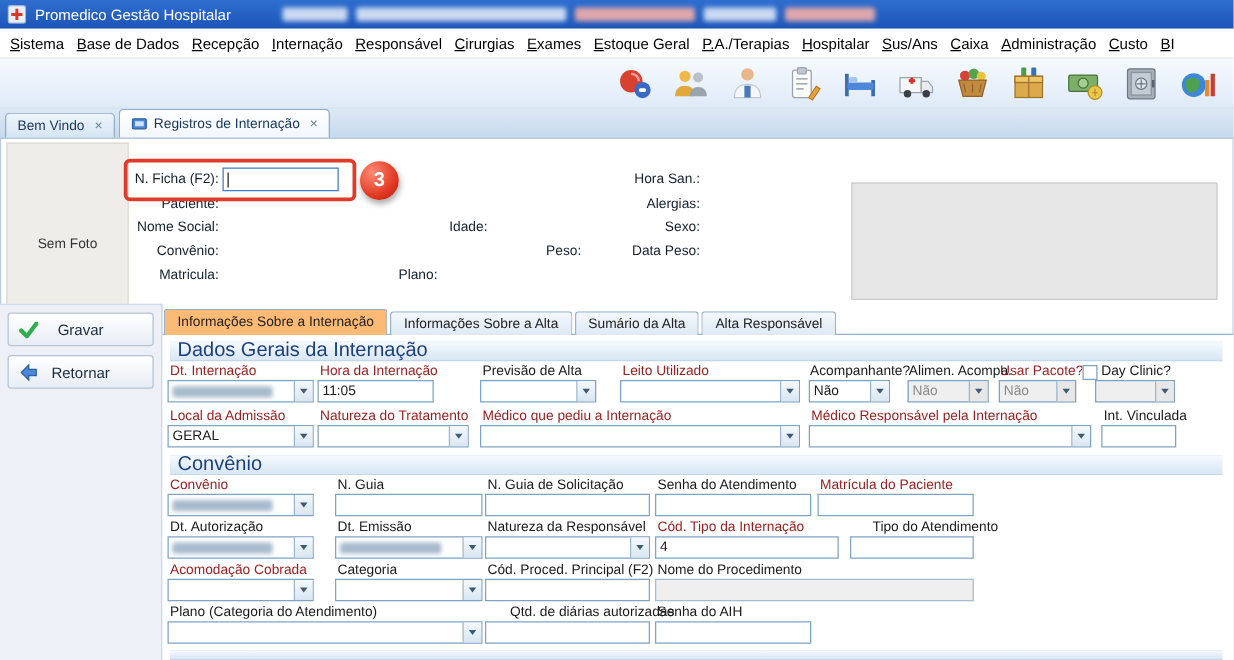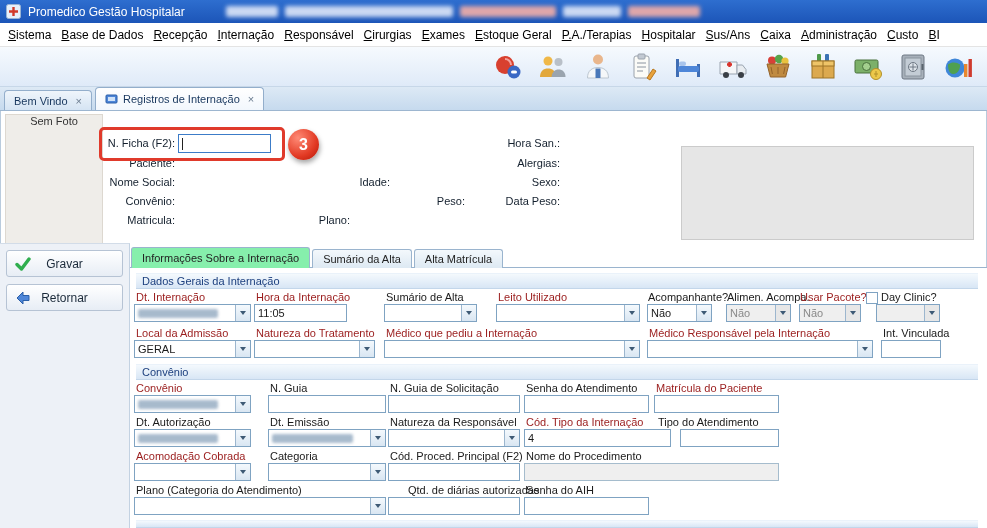--- a/index.html
+++ b/index.html
@@ -24,40 +24,40 @@
   
   #mdistrip{position:absolute;left:0;top:87px;width:987px;height:24px;background:linear-gradient(#dde9f5,#c6daee);border-bottom:1px solid #9db6d0;display:flex;align-items:flex-end;gap:3px;padding-left:4px;}
   .mtab{height:20px;display:flex;align-items:center;gap:5px;padding:0 9px;border:1px solid #93aecb;border-bottom:none;border-radius:4px 4px 0 0;background:linear-gradient(#eff5fb,#d5e4f3);font-size:11px;color:#17365d;cursor:pointer;}
   .mtab.active{height:23px;background:linear-gradient(#ffffff,#f2f7fd);}
   .tabx{color:#6b7c90;font-size:11px;margin-left:3px;}
 
   
   #frame{position:absolute;left:0;top:111px;width:987px;height:417px;border-left:1px solid #b9cbdd;border-right:1px solid #b9cbdd;pointer-events:none;}
 
   
-  #photobox{position:absolute;left:5px;top:114px;width:98px;height:162px;background:#efede9;border:1px solid #ddd8d0;display:flex;align-items:flex-start;justify-content:center;color:#333;}
+  #photobox{position:absolute;left:5px;top:114px;width:98px;height:162px;background:#efede9;border:1px solid #ddd8d0;display:flex;align-items:center;justify-content:center;color:#333;}
   .plbl{position:absolute;text-align:right;white-space:nowrap;font-size:11px;color:#14202e;}
   #nficha{position:absolute;left:178px;top:134px;width:93px;height:19px;border:1px solid #3c7cc8;background:#fff;display:flex;align-items:center;padding:0 3px;}
   #nficha i{width:1px;height:12px;background:#222;}
   #obspanel{position:absolute;left:681px;top:146px;width:293px;height:94px;background:#e6e6e6;border:1px solid #cbcbcb;}
   #highlight{position:absolute;left:99px;top:127px;width:186px;height:34px;border:3px solid #e03a2b;border-radius:5px;}
   #badge{position:absolute;left:288px;top:129px;width:31px;height:31px;border-radius:50%;background:radial-gradient(circle at 10px 9px,#ff8a76,#e23a24 60%,#b31505);color:#fff;font-weight:bold;font-size:16px;display:flex;align-items:center;justify-content:center;box-shadow:1px 3px 5px rgba(0,0,0,.35);}
 
   
   #leftpanel{position:absolute;left:0;top:243px;width:130px;height:285px;background:#edf1f7;border-top:1px solid #d2dce8;border-right:1px solid #c3d2e2;}
   .sidebtn{position:absolute;left:6px;width:117px;height:27px;border:1px solid #b6c3d4;border-radius:3px;background:linear-gradient(#ffffff,#e7edf5);display:flex;align-items:center;justify-content:center;font-size:12px;color:#1b2a3a;cursor:pointer;}
   .sidebtn svg{position:absolute;left:8px;}
 
   
   #formpanel{position:absolute;left:130px;top:267px;width:857px;height:261px;background:#fff;border-top:1px solid #9ab4ce;z-index:1;}
   #innertabs{position:absolute;left:131px;top:247px;height:21px;display:flex;align-items:flex-end;gap:2px;z-index:2;}
   .itab{height:19px;display:flex;align-items:center;padding:0 10px;border:1px solid #9ab4ce;border-bottom:none;border-radius:3px 3px 0 0;background:linear-gradient(#f3f8fc,#dde9f3);font-size:11px;color:#222;cursor:pointer;white-space:nowrap;}
-  .itab.active{height:21px;background:#86efac;}
-
-  .ghead{position:absolute;height:16px;display:flex;align-items:center;padding-left:6px;font-size:11px;color:#1c3f7e;background:linear-gradient(#f4f9fd,#d8e6f5);border-top:1px solid #eaf2fa;border-bottom:1px solid #c3d6ea;z-index:2;}
+  .itab.active{height:21px;background:#fdba74;}
+
+  .ghead{position:absolute;height:16px;display:flex;align-items:center;padding-left:6px;font-size:16px;color:#1c3f7e;background:linear-gradient(#f4f9fd,#d8e6f5);border-top:1px solid #eaf2fa;border-bottom:1px solid #c3d6ea;z-index:2;}
   .fl{position:absolute;white-space:nowrap;font-size:11px;color:#1a1a1a;z-index:2;}
   .req{color:#9a1c1c;}
 
   .combo{position:absolute;height:18px;border:1px solid #7fa3c2;background:#fff;display:flex;align-items:stretch;z-index:2;}
   .combo .val{flex:1;display:flex;align-items:center;padding:0 3px;overflow:hidden;white-space:nowrap;}
   .combo .dd{width:15px;background:linear-gradient(#f4f9fd,#d9e6f2);border-left:1px solid #9cb6ce;display:flex;align-items:center;justify-content:center;}
   .combo .dd i{width:0;height:0;border-left:3.5px solid transparent;border-right:3.5px solid transparent;border-top:4px solid #3e5a75;}
   .combo.dis{background:#efefef;}
   .combo.dis .val{color:#8a8a8a;}
   .combo.dis .dd{background:#e7e7e7;}
@@ -249,29 +249,30 @@
 <div class="sidebtn" style="top:284px">
   <svg width="16" height="14" viewBox="0 0 16 14">
       <path d="M8 1L2 7l6 6V9.5h6v-5H8z" fill="#4e86d8" stroke="#2a5fa8"></path>
     </svg>
   <span>Retornar</span>
 </div>
 
 <div id="formpanel"></div>
 <div id="innertabs">
   <div class="itab active">Informações Sobre a Internação</div>
+  <div class="itab">Informações Sobre a Alta</div>
   <div class="itab">Sumário da Alta</div>
-  <div class="itab">Alta Matrícula</div>
+  <div class="itab">Alta Responsável</div>
 </div>
 
 <div class="ghead" style="left:136px;top:273px;width:842px">Dados Gerais da Internação</div>
 
 <span class="fl req" style="left:136px;top:291px">Dt. Internação</span>
 <span class="fl req" style="left:256px;top:291px">Hora da Internação</span>
-<span class="fl" style="left:386px;top:291px">Sumário de Alta</span>
+<span class="fl" style="left:386px;top:291px">Previsão de Alta</span>
 <span class="fl req" style="left:498px;top:291px">Leito Utilizado</span>
 <span class="fl" style="left:648px;top:291px">Acompanhante?</span>
 <span class="fl" style="left:727px;top:291px">Alimen. Acompa.</span>
 <span class="fl req" style="left:800px;top:291px">Usar Pacote?</span>
 <span class="cbx" style="left:866px;top:292px"></span>
 <span class="fl" style="left:881px;top:291px">Day Clinic?</span>
 
 <div class="combo" style="left:134px;top:304px;width:117px">
   <span class="val">
       <i class="redact"></i>
@@ -368,21 +369,21 @@
 </div>
 <div class="inputf" style="left:268px;top:395px;width:118px"></div>
 <div class="inputf" style="left:388px;top:395px;width:132px"></div>
 <div class="inputf" style="left:524px;top:395px;width:125px"></div>
 <div class="inputf" style="left:654px;top:395px;width:125px"></div>
 
 <span class="fl" style="left:136px;top:416px">Dt. Autorização</span>
 <span class="fl" style="left:270px;top:416px">Dt. Emissão</span>
 <span class="fl" style="left:390px;top:416px">Natureza da Responsável</span>
 <span class="fl req" style="left:526px;top:416px">Cód. Tipo da Internação</span>
-<span class="fl" style="left:658px;top:416px">Tipo do Atendimento</span>
+<span class="fl" style="left:698px;top:416px">Tipo do Atendimento</span>
 
 <div class="combo" style="left:134px;top:429px;width:117px">
   <span class="val">
       <i class="redact"></i>
     </span>
   <span class="dd">
       <i></i>
     </span>
 </div>
 <div class="combo" style="left:268px;top:429px;width:118px">

